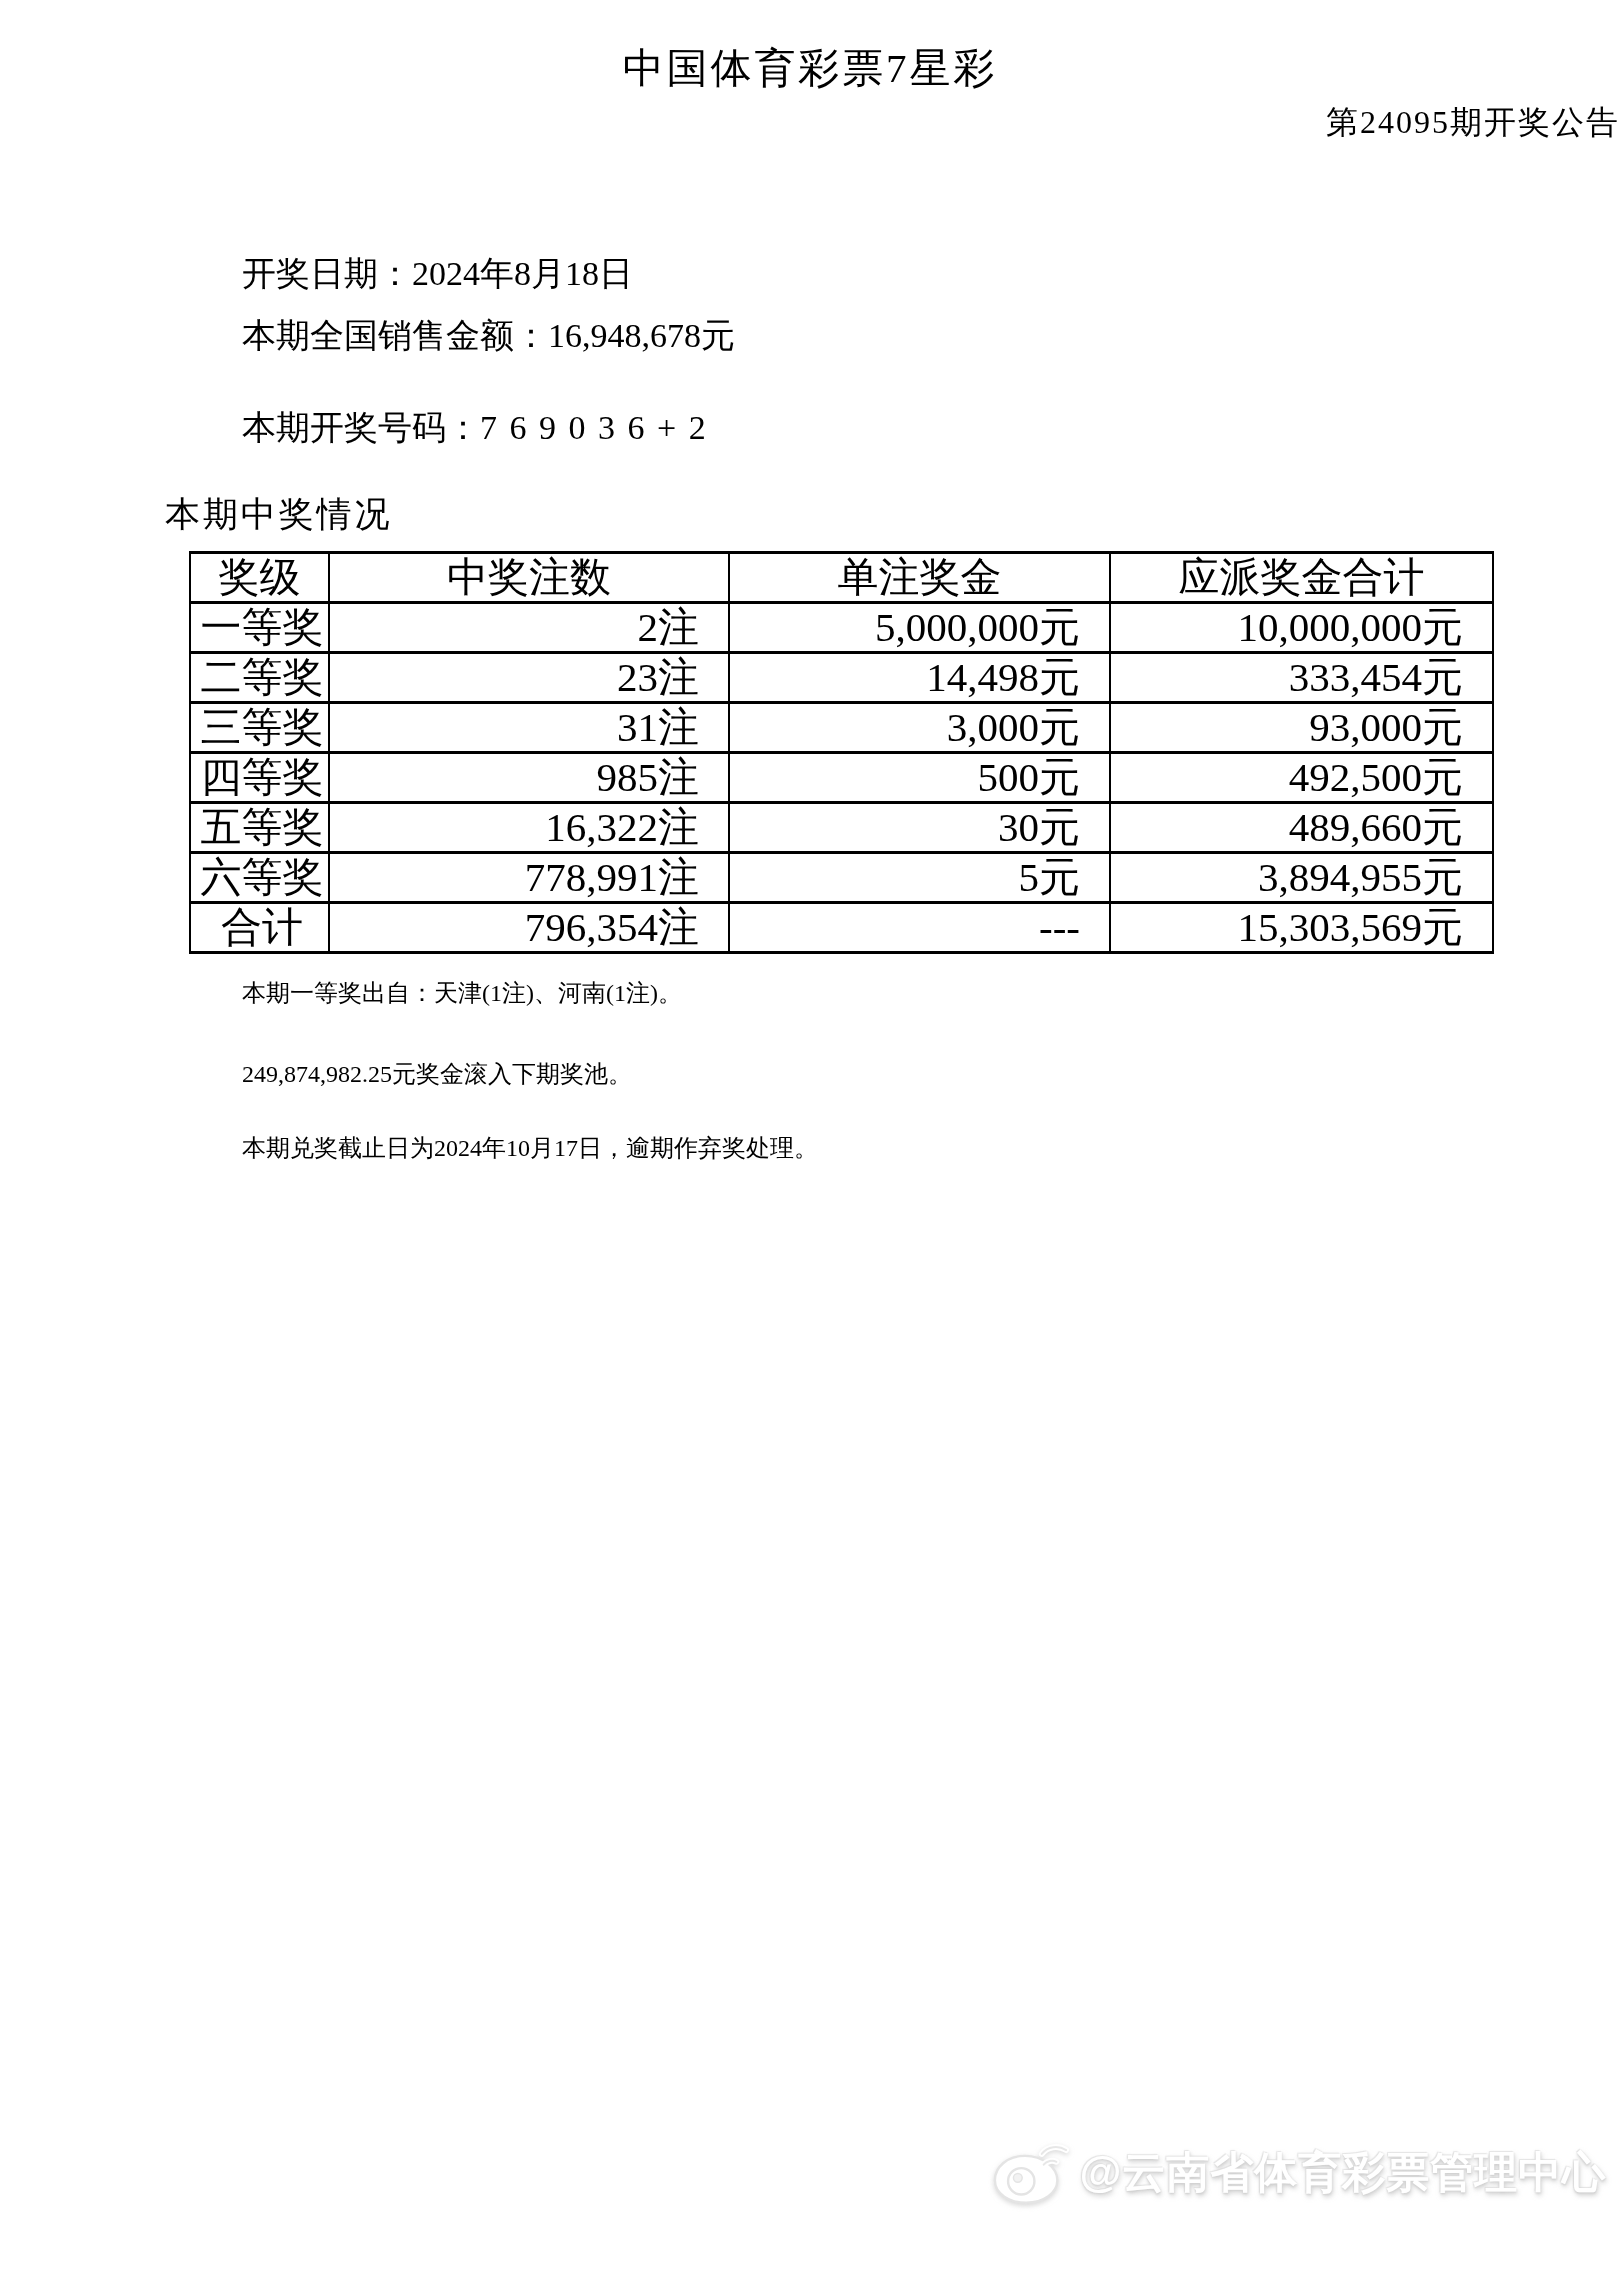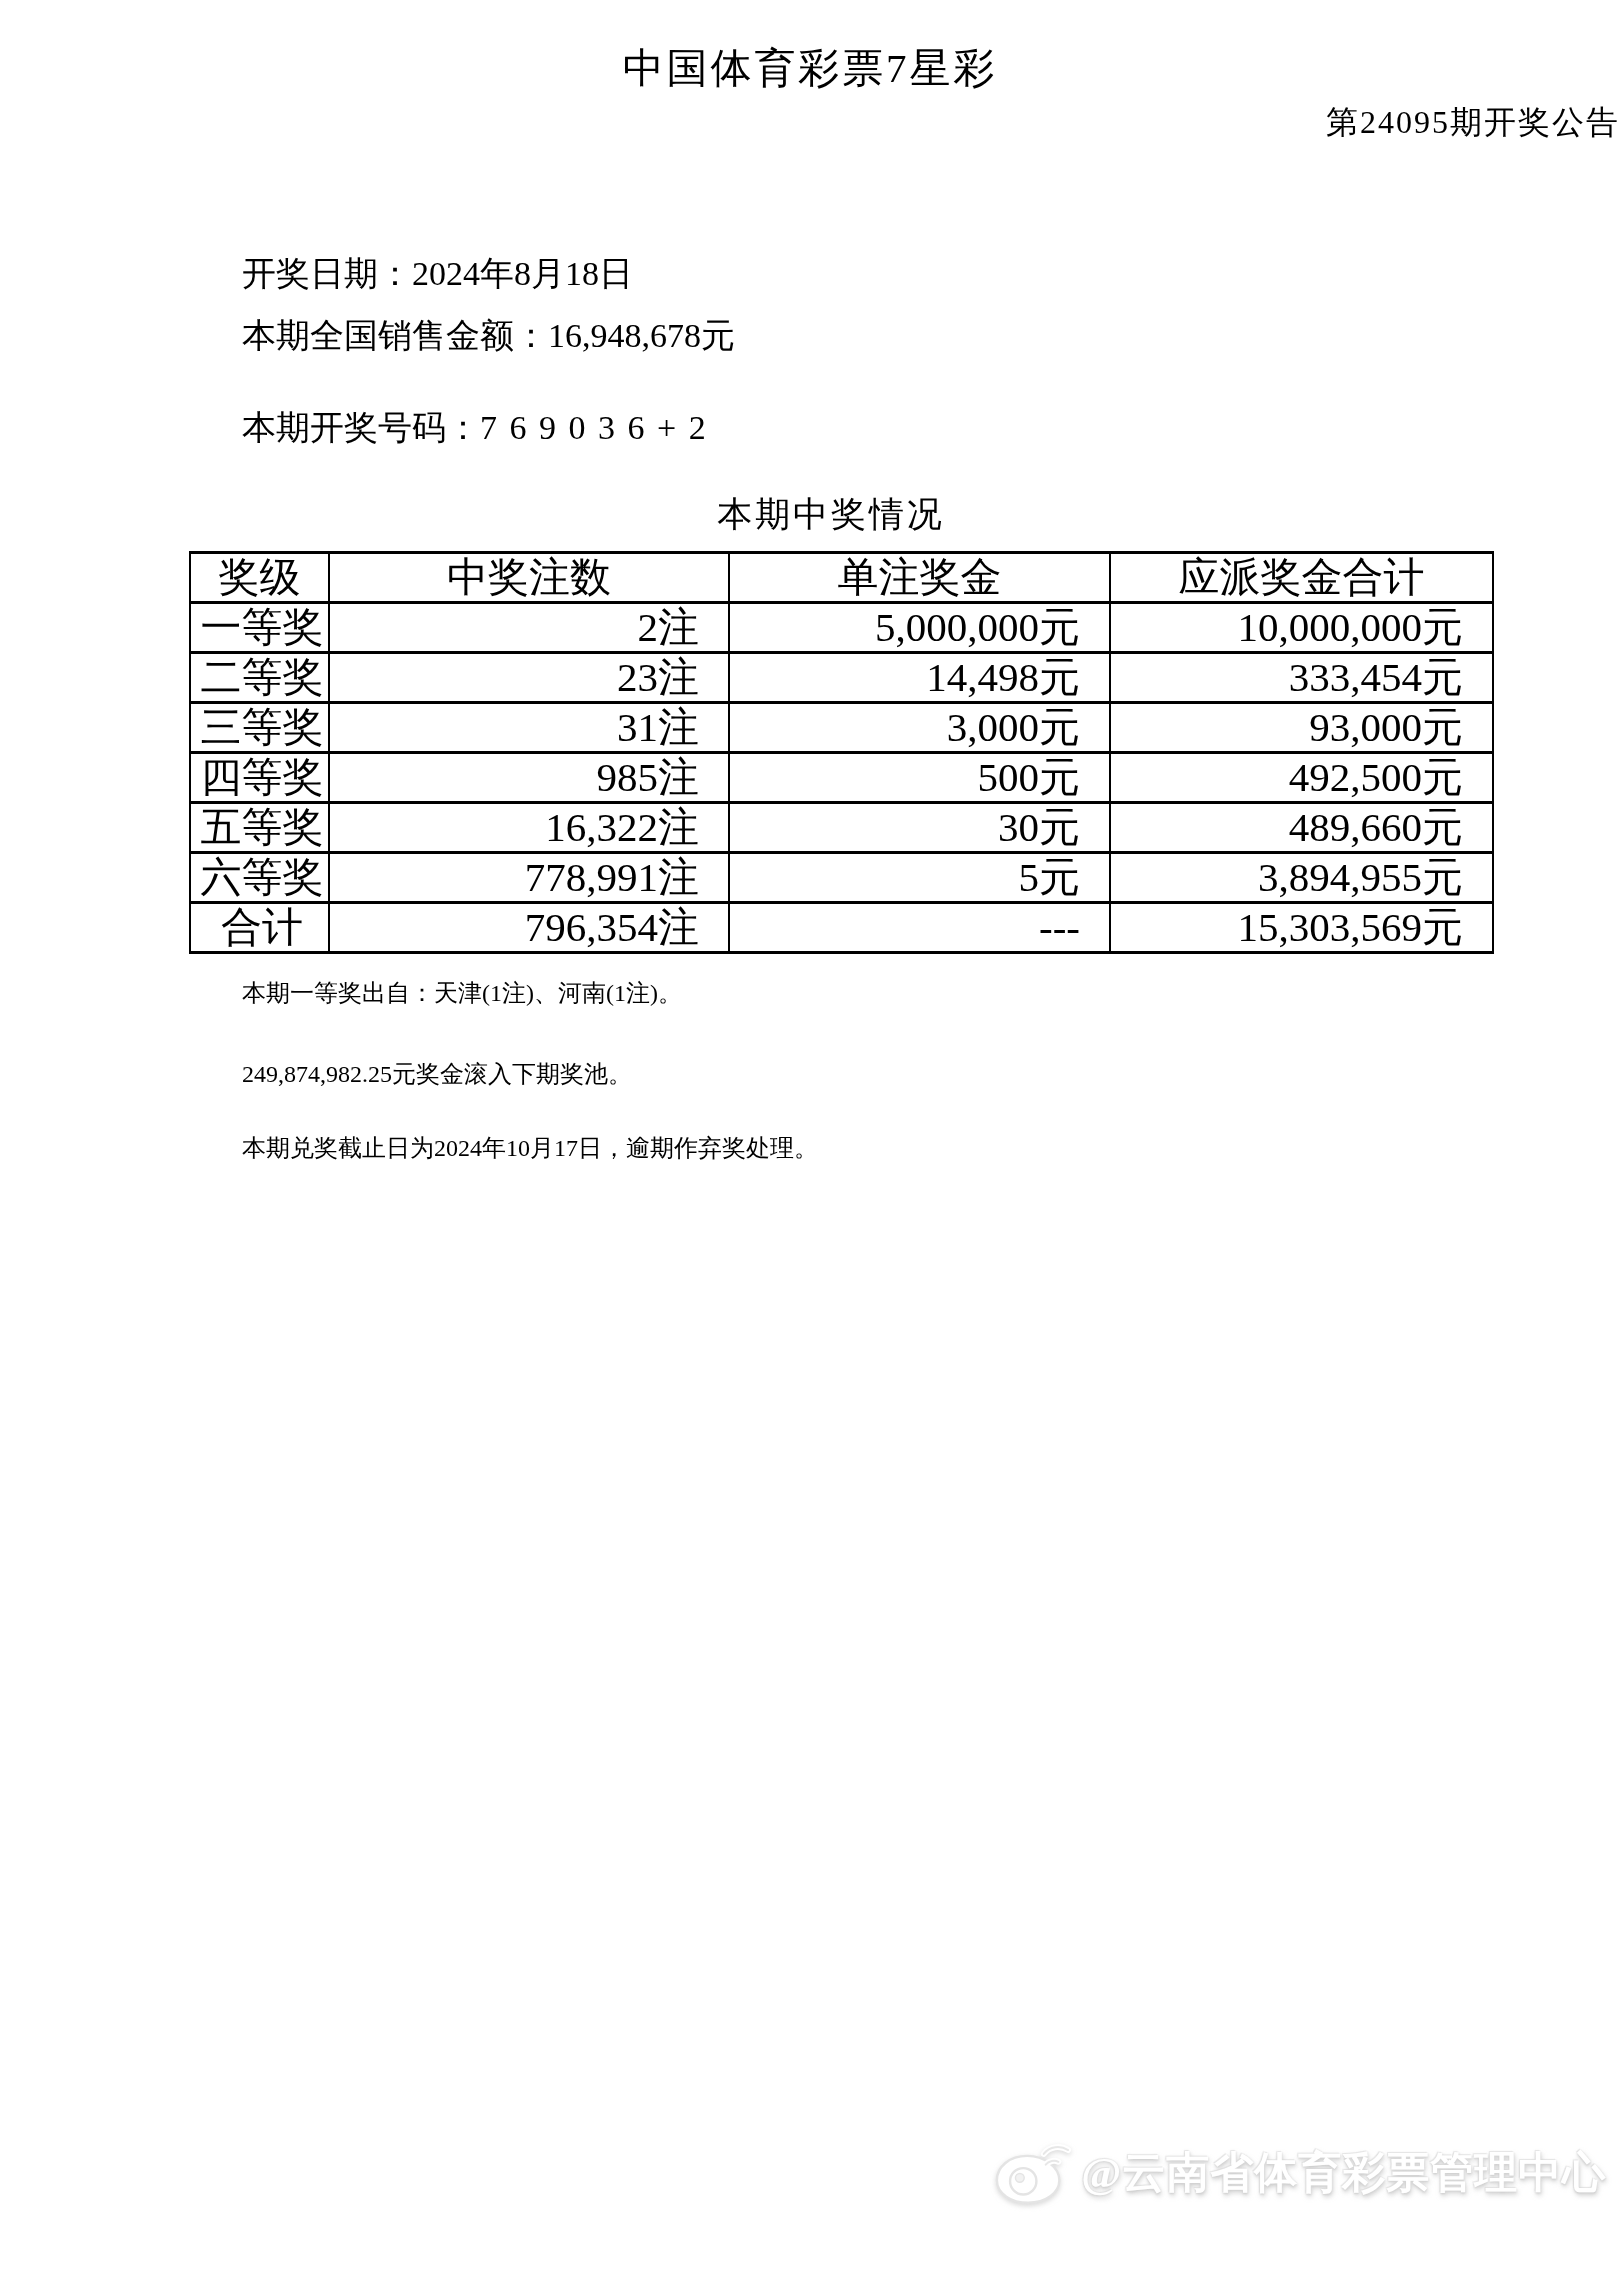--- a/index.html
+++ b/index.html
@@ -39,23 +39,23 @@
     left: 242px;
     font-size: 34px;
     white-space: nowrap;
   }
   .line-date   { top: 251px; text-align: center; }
   .line-sales  { top: 313px; }
   .line-numbers{ top: 405px; }
   .numbers-value { letter-spacing: 2px; }
   .table-title {
     position: absolute;
-    top: 491px; left: 179px;
+    top: 491px; left: 165px;
     width: 1304px;
-    text-align: center;
+    text-align: left;
     font-size: 35px;
     letter-spacing: 2.9px;
   }
   table.prize-table {
     position: absolute;
     top: 551px; left: 165px;
     width: 1304px;
     border-collapse: collapse;
     table-layout: fixed;
     font-size: 41px;
@@ -93,21 +93,21 @@
     display: flex;
     align-items: center;
     gap: 7.8px;
   }
   .wm-icon {
     width: 82px;
     height: 71px;
     filter: drop-shadow(0 2.9px 2.9px rgba(185,185,185,0.55));
   }
   .wm-text {
-    font-family: Liberation Serif, serif;
+    font-family: Liberation Sans, sans-serif;
     font-weight: bold;
     font-size: 43px;
     letter-spacing: 1px;
     color: #ffffff;
     white-space: nowrap;
     text-shadow:
       0 0 2px #ececec,
       1px 2.9px 4.9px rgba(180,180,180,0.65),
       0 1px 2px rgba(200,200,200,0.9),
       -1px -1px 1px rgba(225,225,225,0.8);

